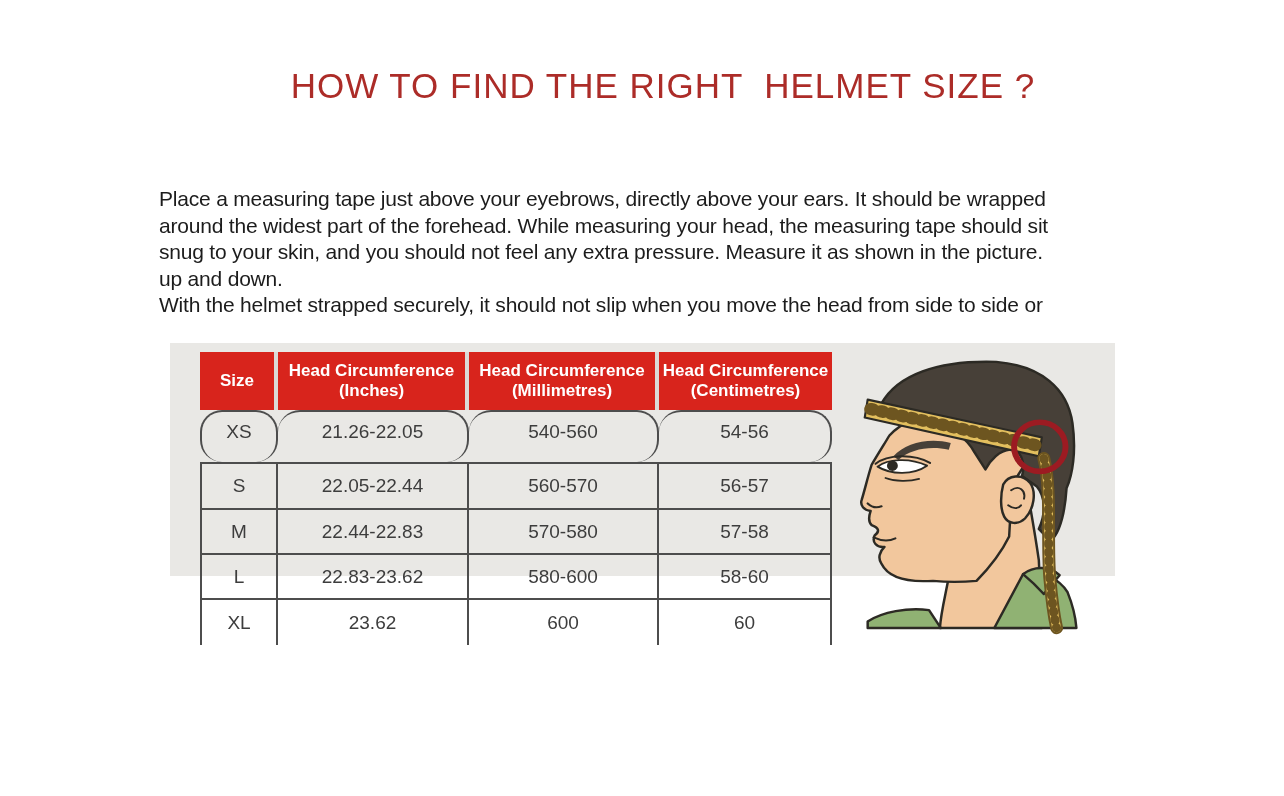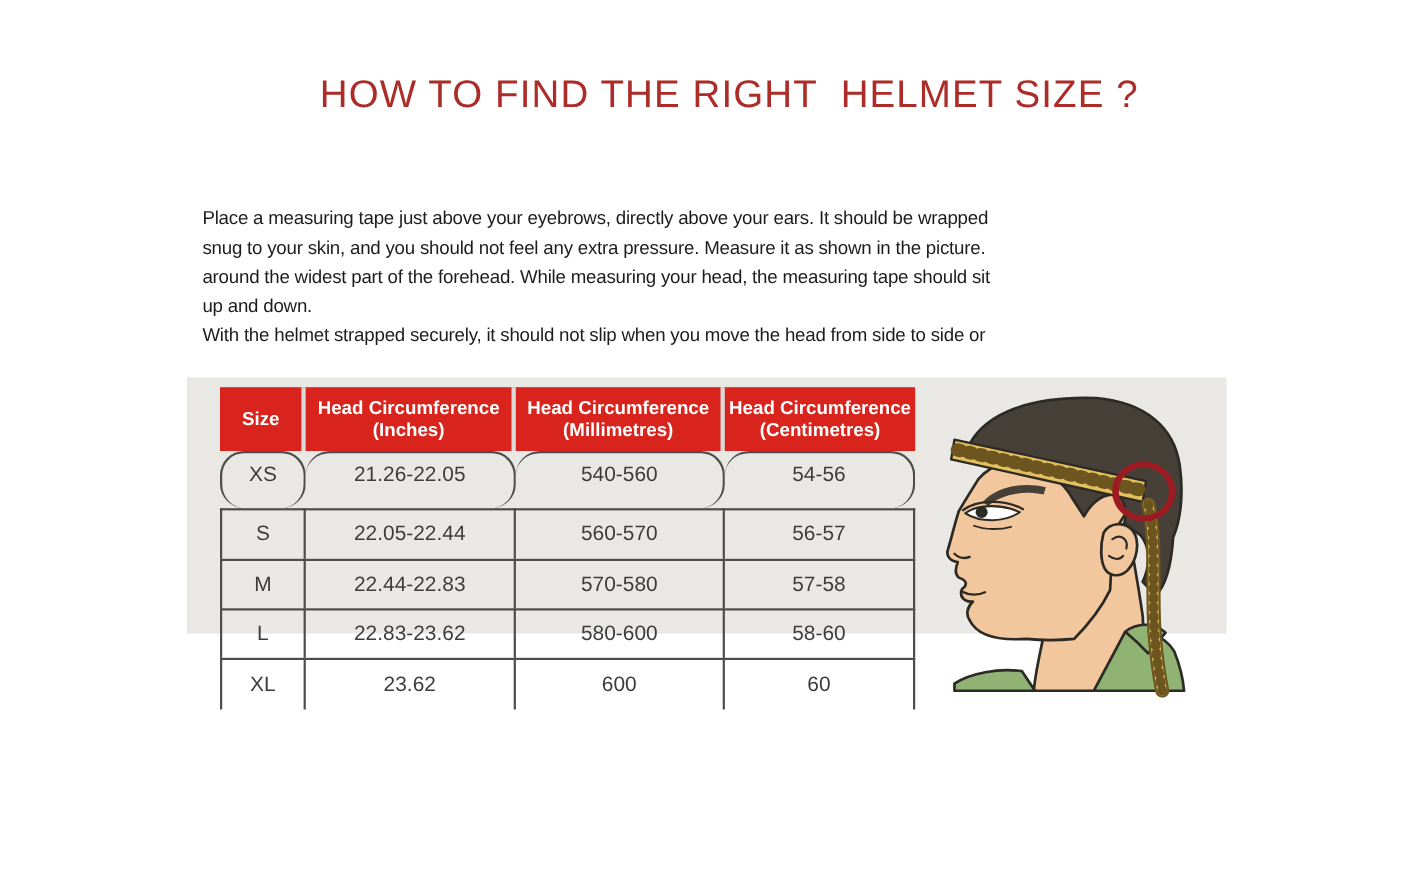--- a/index.html
+++ b/index.html
@@ -7,22 +7,22 @@
     --panel_bg:#e9e8e5; --line_dark:#4d4d4d; --body_text:#1c1c1c; --cell_text:#3d3d3d;
     --skin:#f2c79d; --hair:#474038; --shirt:#90b273; --tape:#e3bf5e;
     --tape_dark:#6d5520; --outline:#2c2a24; --circle_red:#9c1b22;
   }
   html,body{margin:0;padding:0;background:#fff;}
   .page{position:relative;width:1284px;height:796px;background:#ffffff;overflow:hidden;
         font-family:"Liberation Sans","DejaVu Sans",sans-serif;}
   .title{position:absolute;top:66px;left:0;width:1284px;text-align:center;margin:0;
          font-size:35px;font-weight:400;letter-spacing:1px;color:var(--title_red);
          white-space:pre-wrap;padding-left:21px;}
-  .intro{position:absolute;left:184px;top:186px;width:980px;color:var(--body_text);
-         font-size:17px;line-height:26.5px;letter-spacing:-0.2px;}
+  .intro{position:absolute;left:159px;top:186px;width:980px;color:var(--body_text);
+         font-size:21px;line-height:26.5px;letter-spacing:-0.2px;}
   .intro .line{white-space:nowrap;}
   .panel{position:absolute;left:170px;top:343px;width:945px;height:233px;background:var(--panel_bg);}
   .sizetable{position:absolute;left:30px;top:9px;display:grid;
              grid-template-columns:78px 191px 190px 173px;
              grid-template-rows:58px 52px 46px 45px 45px 47px;}
   .th{background:var(--header_red);color:var(--header_text);display:flex;flex-direction:column;
       justify-content:center;align-items:center;text-align:center;font-size:17px;font-weight:bold;
       line-height:20px;box-sizing:border-box;border-right:4px solid #dbdad7;}
   .th.last{border-right:none;}
   .td{box-sizing:border-box;display:flex;justify-content:center;align-items:center;
@@ -34,22 +34,22 @@
 </style>
 </head>
 <body>
 
 <div class="page">
 
   <h1 class="title">HOW TO FIND THE RIGHT  HELMET SIZE ?</h1>
 
   <div class="intro">
     <div class="line">Place a measuring tape just above your eyebrows, directly above your ears. It should be wrapped</div>
+    <div class="line">around the widest part of the forehead. While measuring your head, the measuring tape should sit</div>
     <div class="line">snug to your skin, and you should not feel any extra pressure. Measure it as shown in the picture.</div>
-    <div class="line">around the widest part of the forehead. While measuring your head, the measuring tape should sit</div>
     <div class="line">up and down.</div>
     <div class="line">With the helmet strapped securely, it should not slip when you move the head from side to side or</div>
   </div>
 
   <div class="panel">
 
     <div class="sizetable">
 
       <div class="th">
         <div>Size</div>

